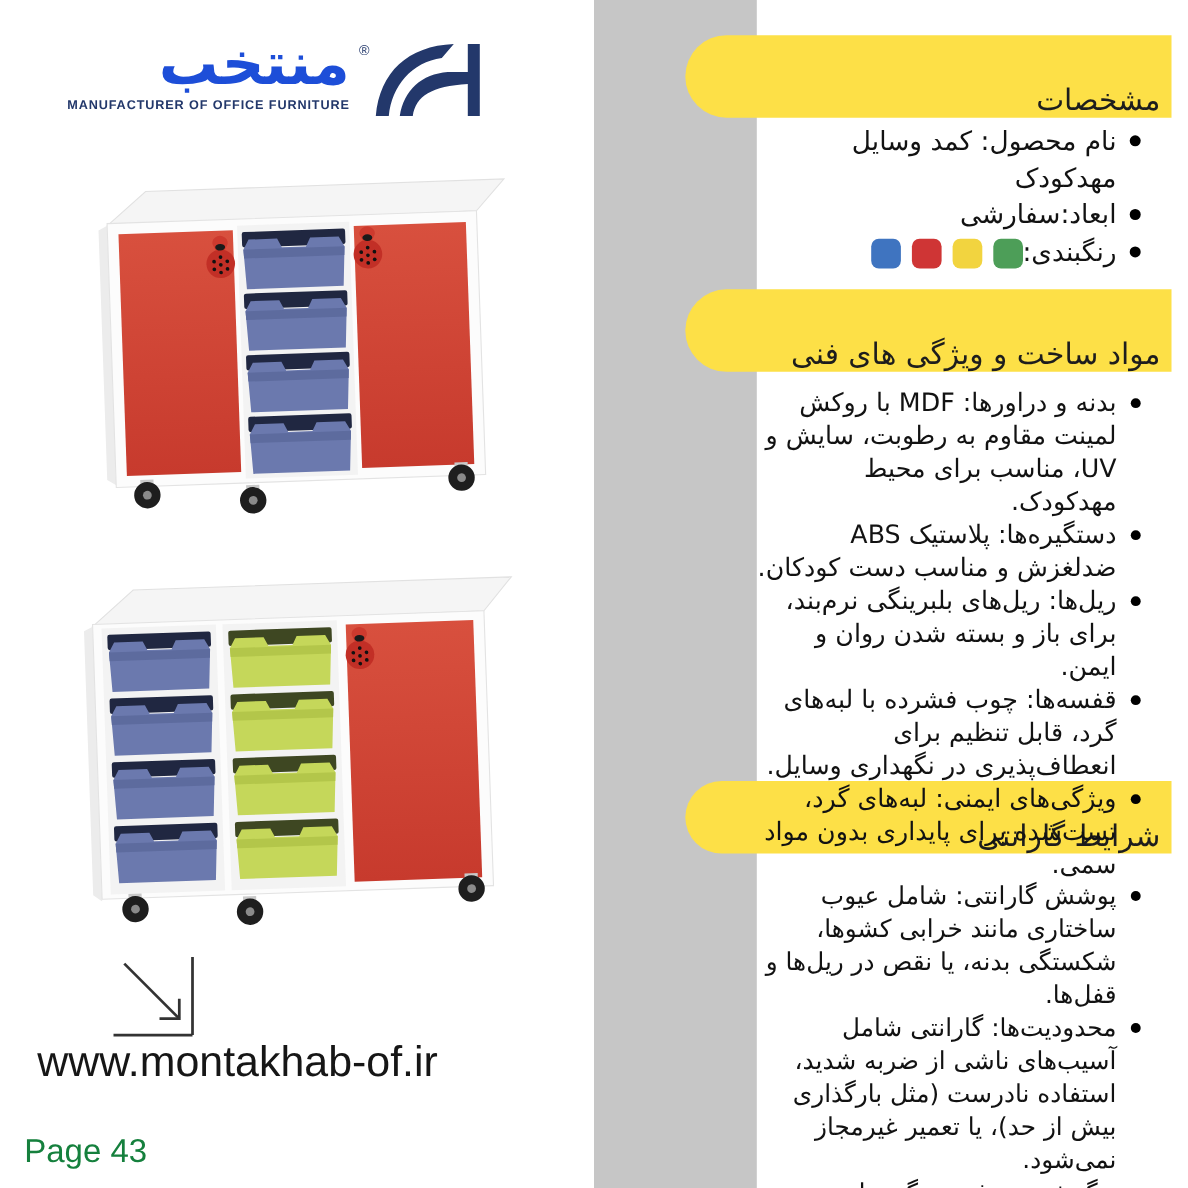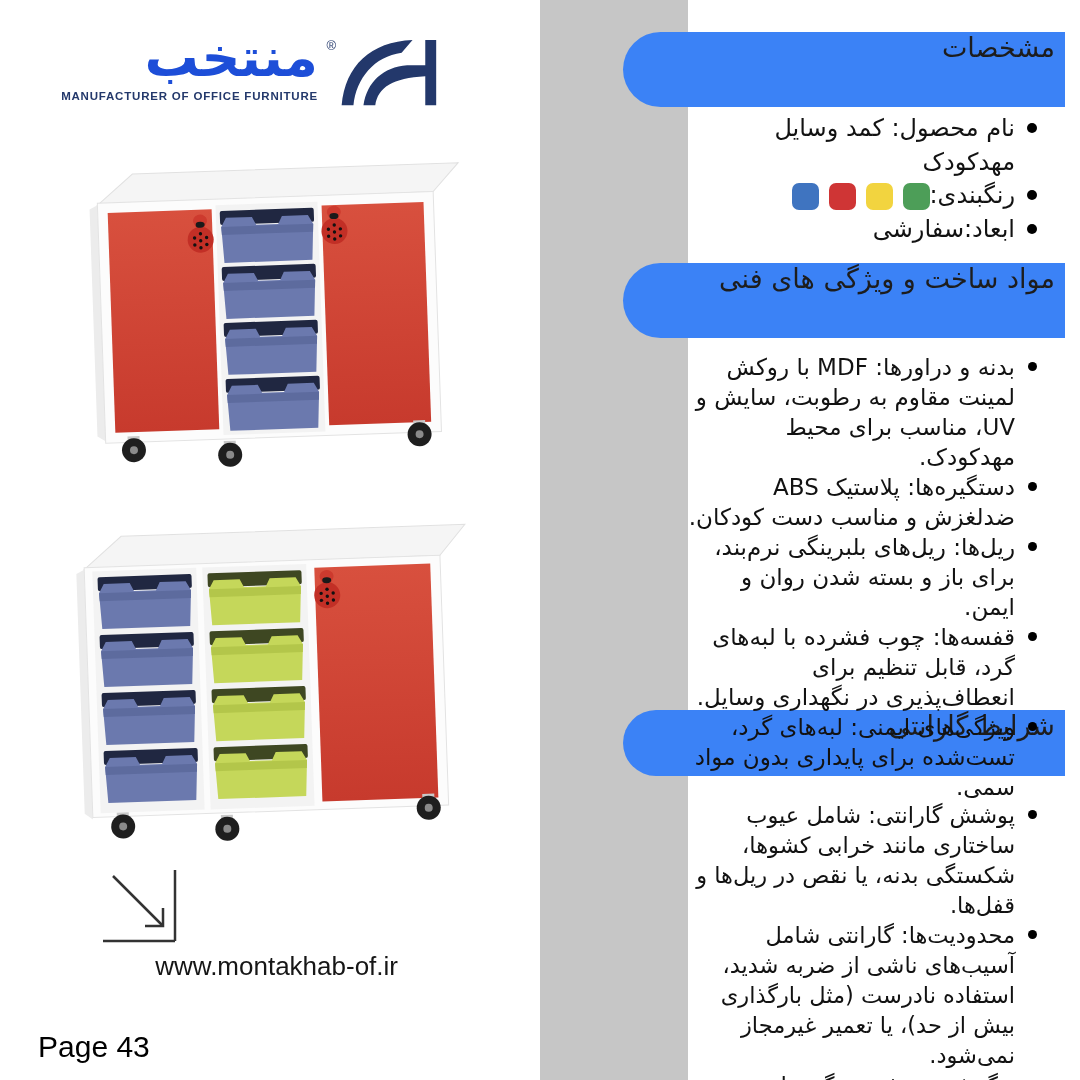--- a/index.html
+++ b/index.html
@@ -1,21 +1,21 @@
 <!DOCTYPE html>
 <html lang="fa"><head>
 <meta charset="utf-8">
 <style>
   html,body{margin:0;padding:0;}
   .page{position:relative;width:1080px;height:1080px;background:#ffffff;overflow:hidden;
         font-family:"DejaVu Sans",sans-serif;}
   
   .gray-strip{position:absolute;left:540px;top:0;width:148px;height:1080px;background:#c6c6c6;}
-  .pill{position:absolute;left:623px;width:442px;height:75px;background:#3b82f6;
-        border-radius:40px 0 0 40px;direction:rtl;display:flex;align-items:flex-start;}
+  .pill{position:absolute;left:623px;width:442px;height:75px;background:#fde047;
+        border-radius:40px 0 0 40px;direction:rtl;display:flex;align-items:flex-end;}
   .pill-title{width:100%;text-align:right;padding-right:10px;font-size:27px;color:#1d1d1d;}
   .pill-0{top:32px;}
   .pill-1{top:263px;}
   .pill-2{top:710px;height:66px;}
   
   .bullets{position:absolute;right:40px;width:354px;direction:rtl;text-align:right;color:#121212;}
   .bullets-0{top:112px;font-size:24px;line-height:33.5px;}
   .bullets-1{top:352px;font-size:23px;line-height:30px;}
   .bullets-2{top:800px;font-size:22.5px;line-height:30px;}
   .bullet{position:relative;padding-right:25px;}
@@ -33,51 +33,51 @@
   .logo-mark{position:absolute;right:0;top:0;}
   .logo-reg{position:absolute;right:102px;top:8px;font-family:"Liberation Sans",sans-serif;
         font-size:13px;color:#23386b;}
   
   .product-1{position:absolute;left:85px;top:145px;}
   .product-2{position:absolute;left:72px;top:505px;}
   
   .corner-arrow{position:absolute;left:103px;top:868px;}
   .footer-links{position:absolute;left:0;top:948px;width:398px;text-align:right;
         font-family:"Liberation Sans",sans-serif;color:#161616;}
-  .site{font-size:26px;line-height:36px;}
+  .site{font-size:39px;line-height:36px;}
   .handle{font-size:30px;line-height:36px;}
   .page-num{position:absolute;left:22px;top:1030px;font-family:"Liberation Sans",sans-serif;
-        font-size:30px;color:#000000;margin-left:16px;}
+        font-size:30px;color:#15803d;}
 </style>
 </head>
 <body>
 
 <div class="page">
 
   <div class="gray-strip"></div>
 
   <div class="pill pill-0">
     <div class="pill-title">مشخصات</div>
   </div>
   <div class="pill pill-1">
     <div class="pill-title">مواد ساخت و ویژگی های فنی</div>
   </div>
   <div class="pill pill-2">
     <div class="pill-title">شرایط گارانتی</div>
   </div>
 
   <div class="bullets bullets-0" id="bullets-0">
       <div class="bullet"><span>نام محصول: کمد وسایل مهدکودک</span></div>
+      <div class="bullet"><span>ابعاد:سفارشی</span></div>
       <div class="bullet"><span>رنگبندی:</span><span class="swatch-row">
           <span class="swatch" style="background: rgb(63, 116, 192);"></span>
           <span class="swatch" style="background: rgb(207, 53, 53);"></span>
           <span class="swatch" style="background: rgb(242, 212, 63);"></span>
           <span class="swatch" style="background: rgb(77, 158, 88);"></span>
         </span></div>
-      <div class="bullet"><span>ابعاد:سفارشی</span></div>
     </div>
   <div class="bullets bullets-1" id="bullets-1">
       <div class="bullet"><span>بدنه و دراورها: MDF با روکش لمینت مقاوم به رطوبت، سایش و UV، مناسب برای محیط مهدکودک.</span></div>
       <div class="bullet"><span>دستگیره‌ها: پلاستیک ABS ضدلغزش و مناسب دست کودکان.</span></div>
       <div class="bullet"><span>ریل‌ها: ریل‌های بلبرینگی نرم‌بند، برای باز و بسته شدن روان و ایمن.</span></div>
       <div class="bullet"><span>قفسه‌ها: چوب فشرده با لبه‌های گرد، قابل تنظیم برای انعطاف‌پذیری در نگهداری وسایل.</span></div>
       <div class="bullet"><span>ویژگی‌های ایمنی: لبه‌های گرد، تست‌شده برای پایداری بدون مواد سمی.</span></div>
     </div>
   <div class="bullets bullets-2" id="bullets-2">
       <div class="bullet"><span>پوشش گارانتی: شامل عیوب ساختاری مانند خرابی کشوها، شکستگی بدنه، یا نقص در ریل‌ها و قفل‌ها.</span></div>

